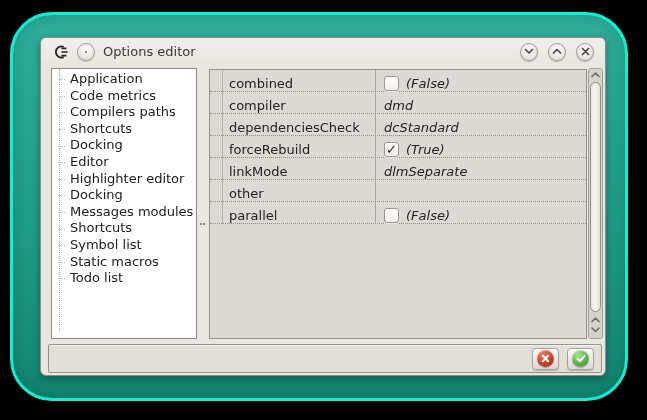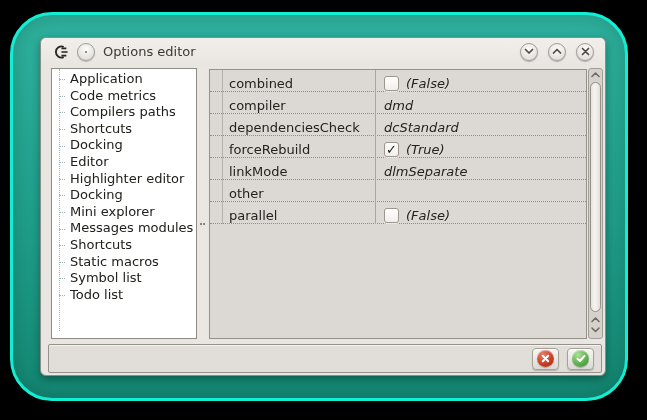--- a/index.html
+++ b/index.html
@@ -196,33 +196,30 @@
         <div class="tree-item">
           <span class="label">Editor</span>
         </div>
         <div class="tree-item">
           <span class="label">Highlighter editor</span>
         </div>
         <div class="tree-item">
           <span class="label">Docking</span>
         </div>
         <div class="tree-item">
-          <span class="label">Mini explorer</span>
-        </div>
-        <div class="tree-item">
           <span class="label">Messages modules</span>
         </div>
         <div class="tree-item">
           <span class="label">Shortcuts</span>
         </div>
         <div class="tree-item">
+          <span class="label">Symbol list</span>
+        </div>
+        <div class="tree-item">
           <span class="label">Static macros</span>
-        </div>
-        <div class="tree-item">
-          <span class="label">Symbol list</span>
         </div>
         <div class="tree-item">
           <span class="label">Todo list</span>
         </div>
       </div>
   </div>
 
   <div class="splitter"></div>
 
   <div class="grid">

